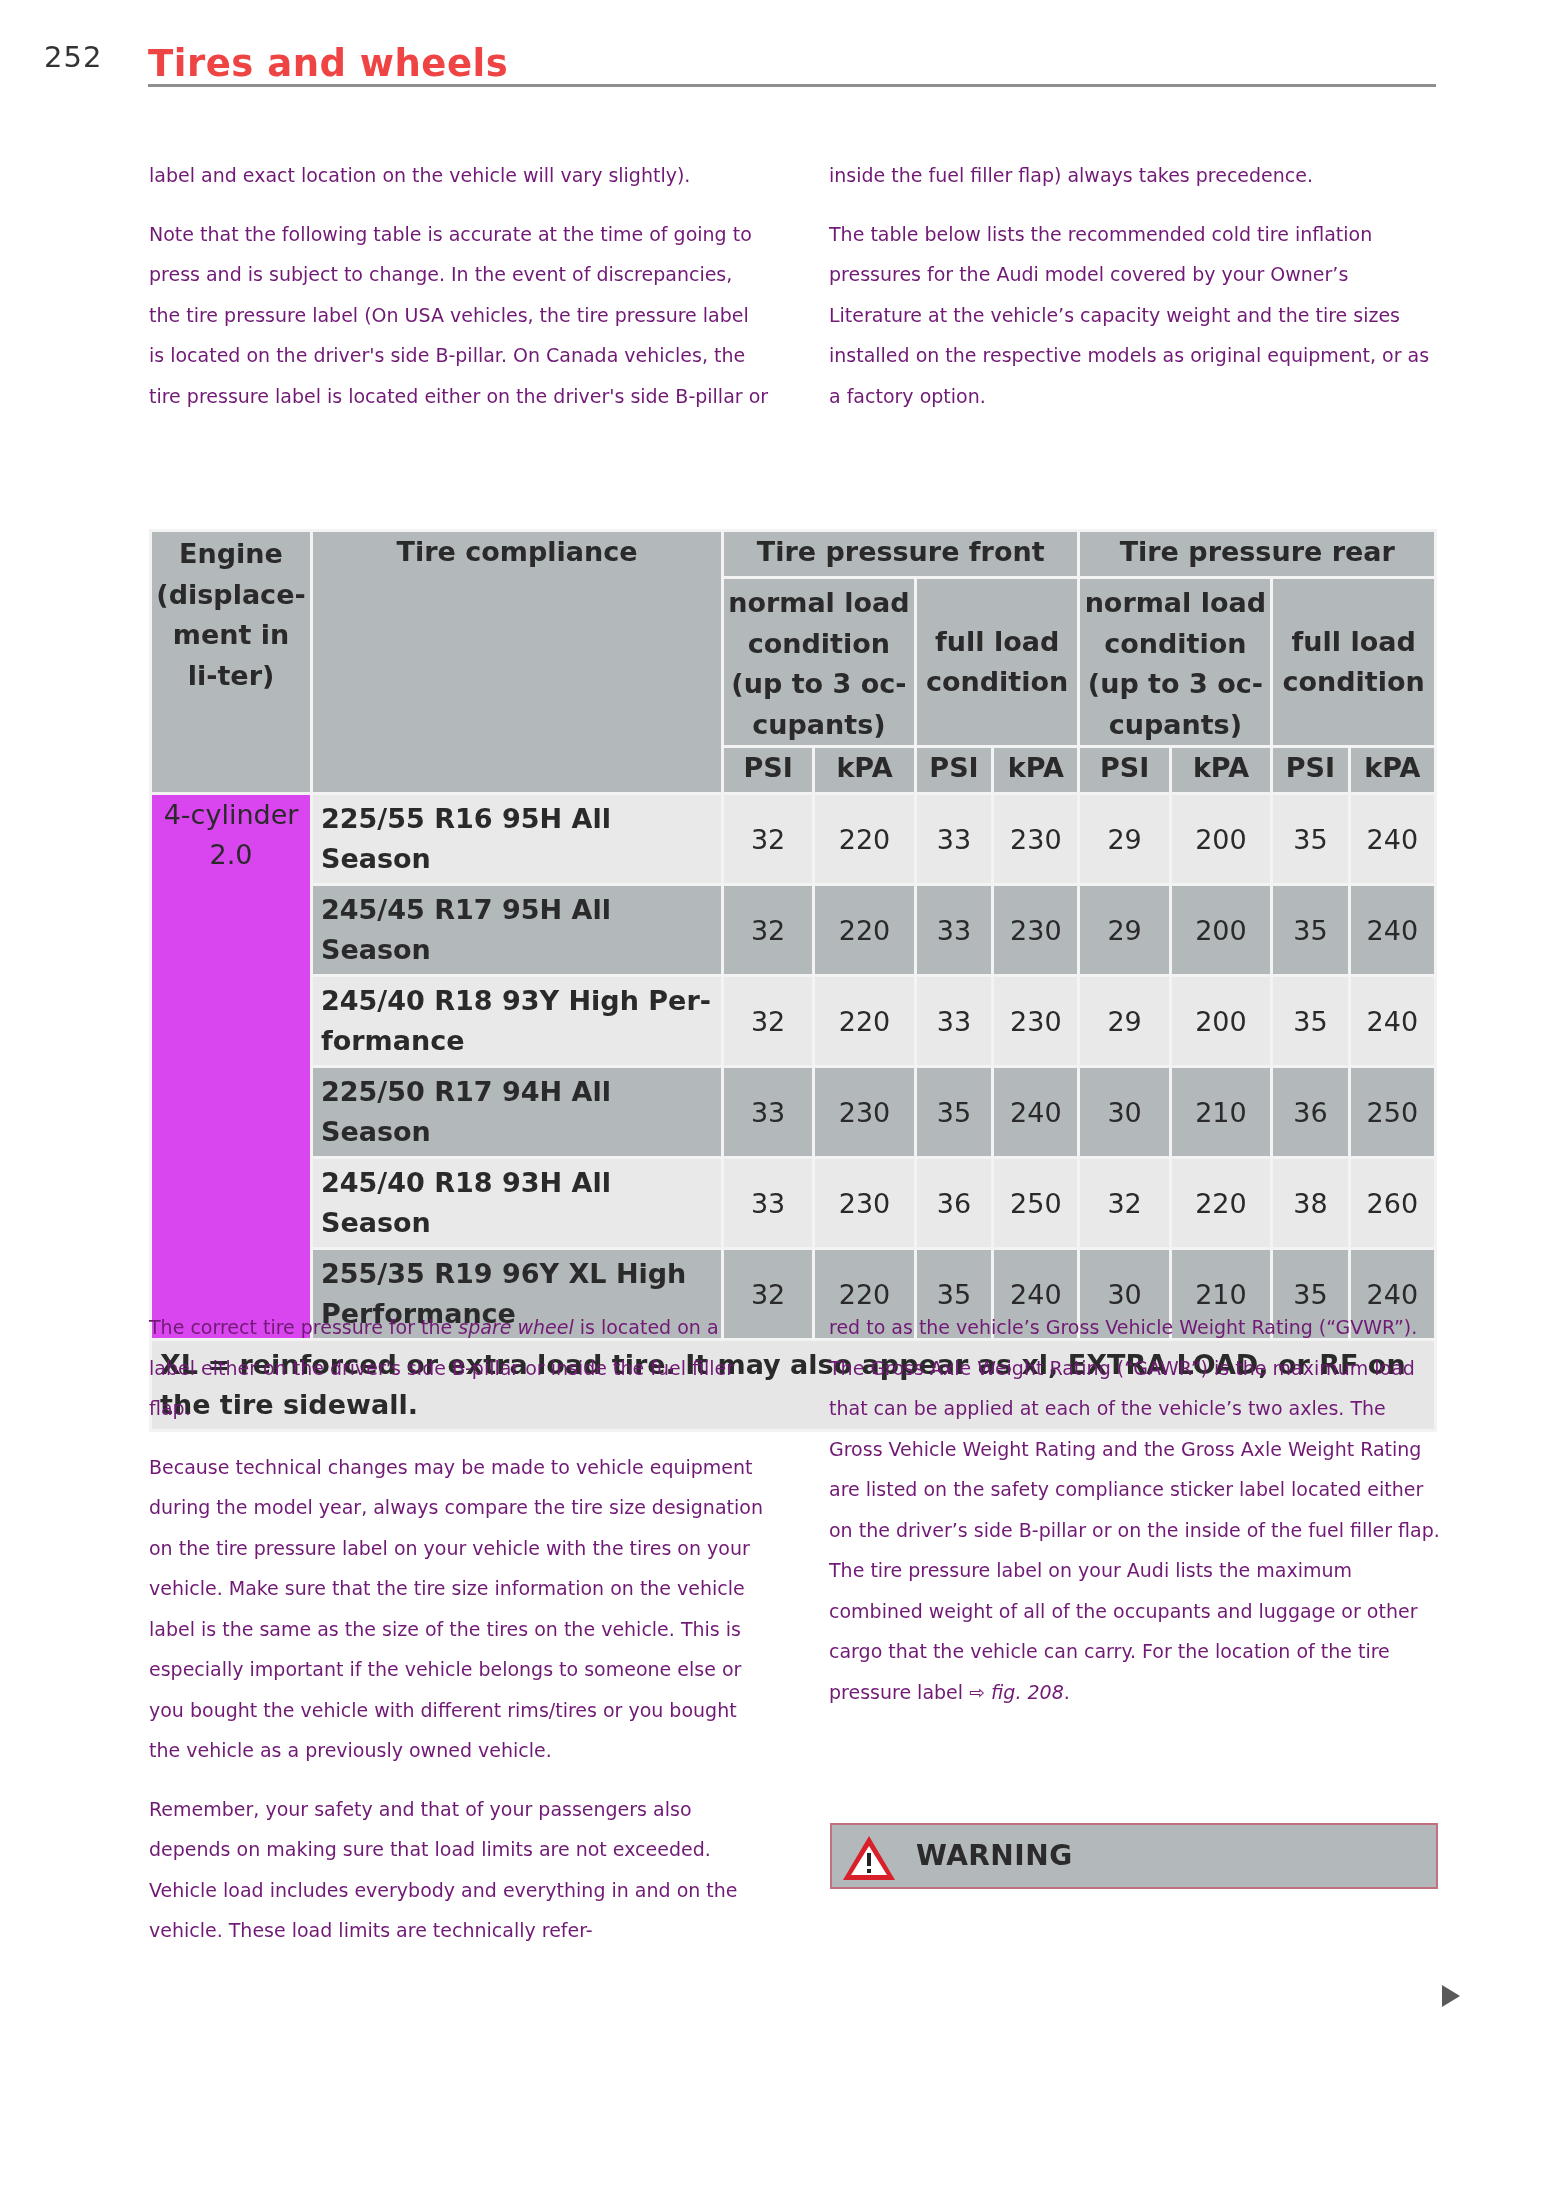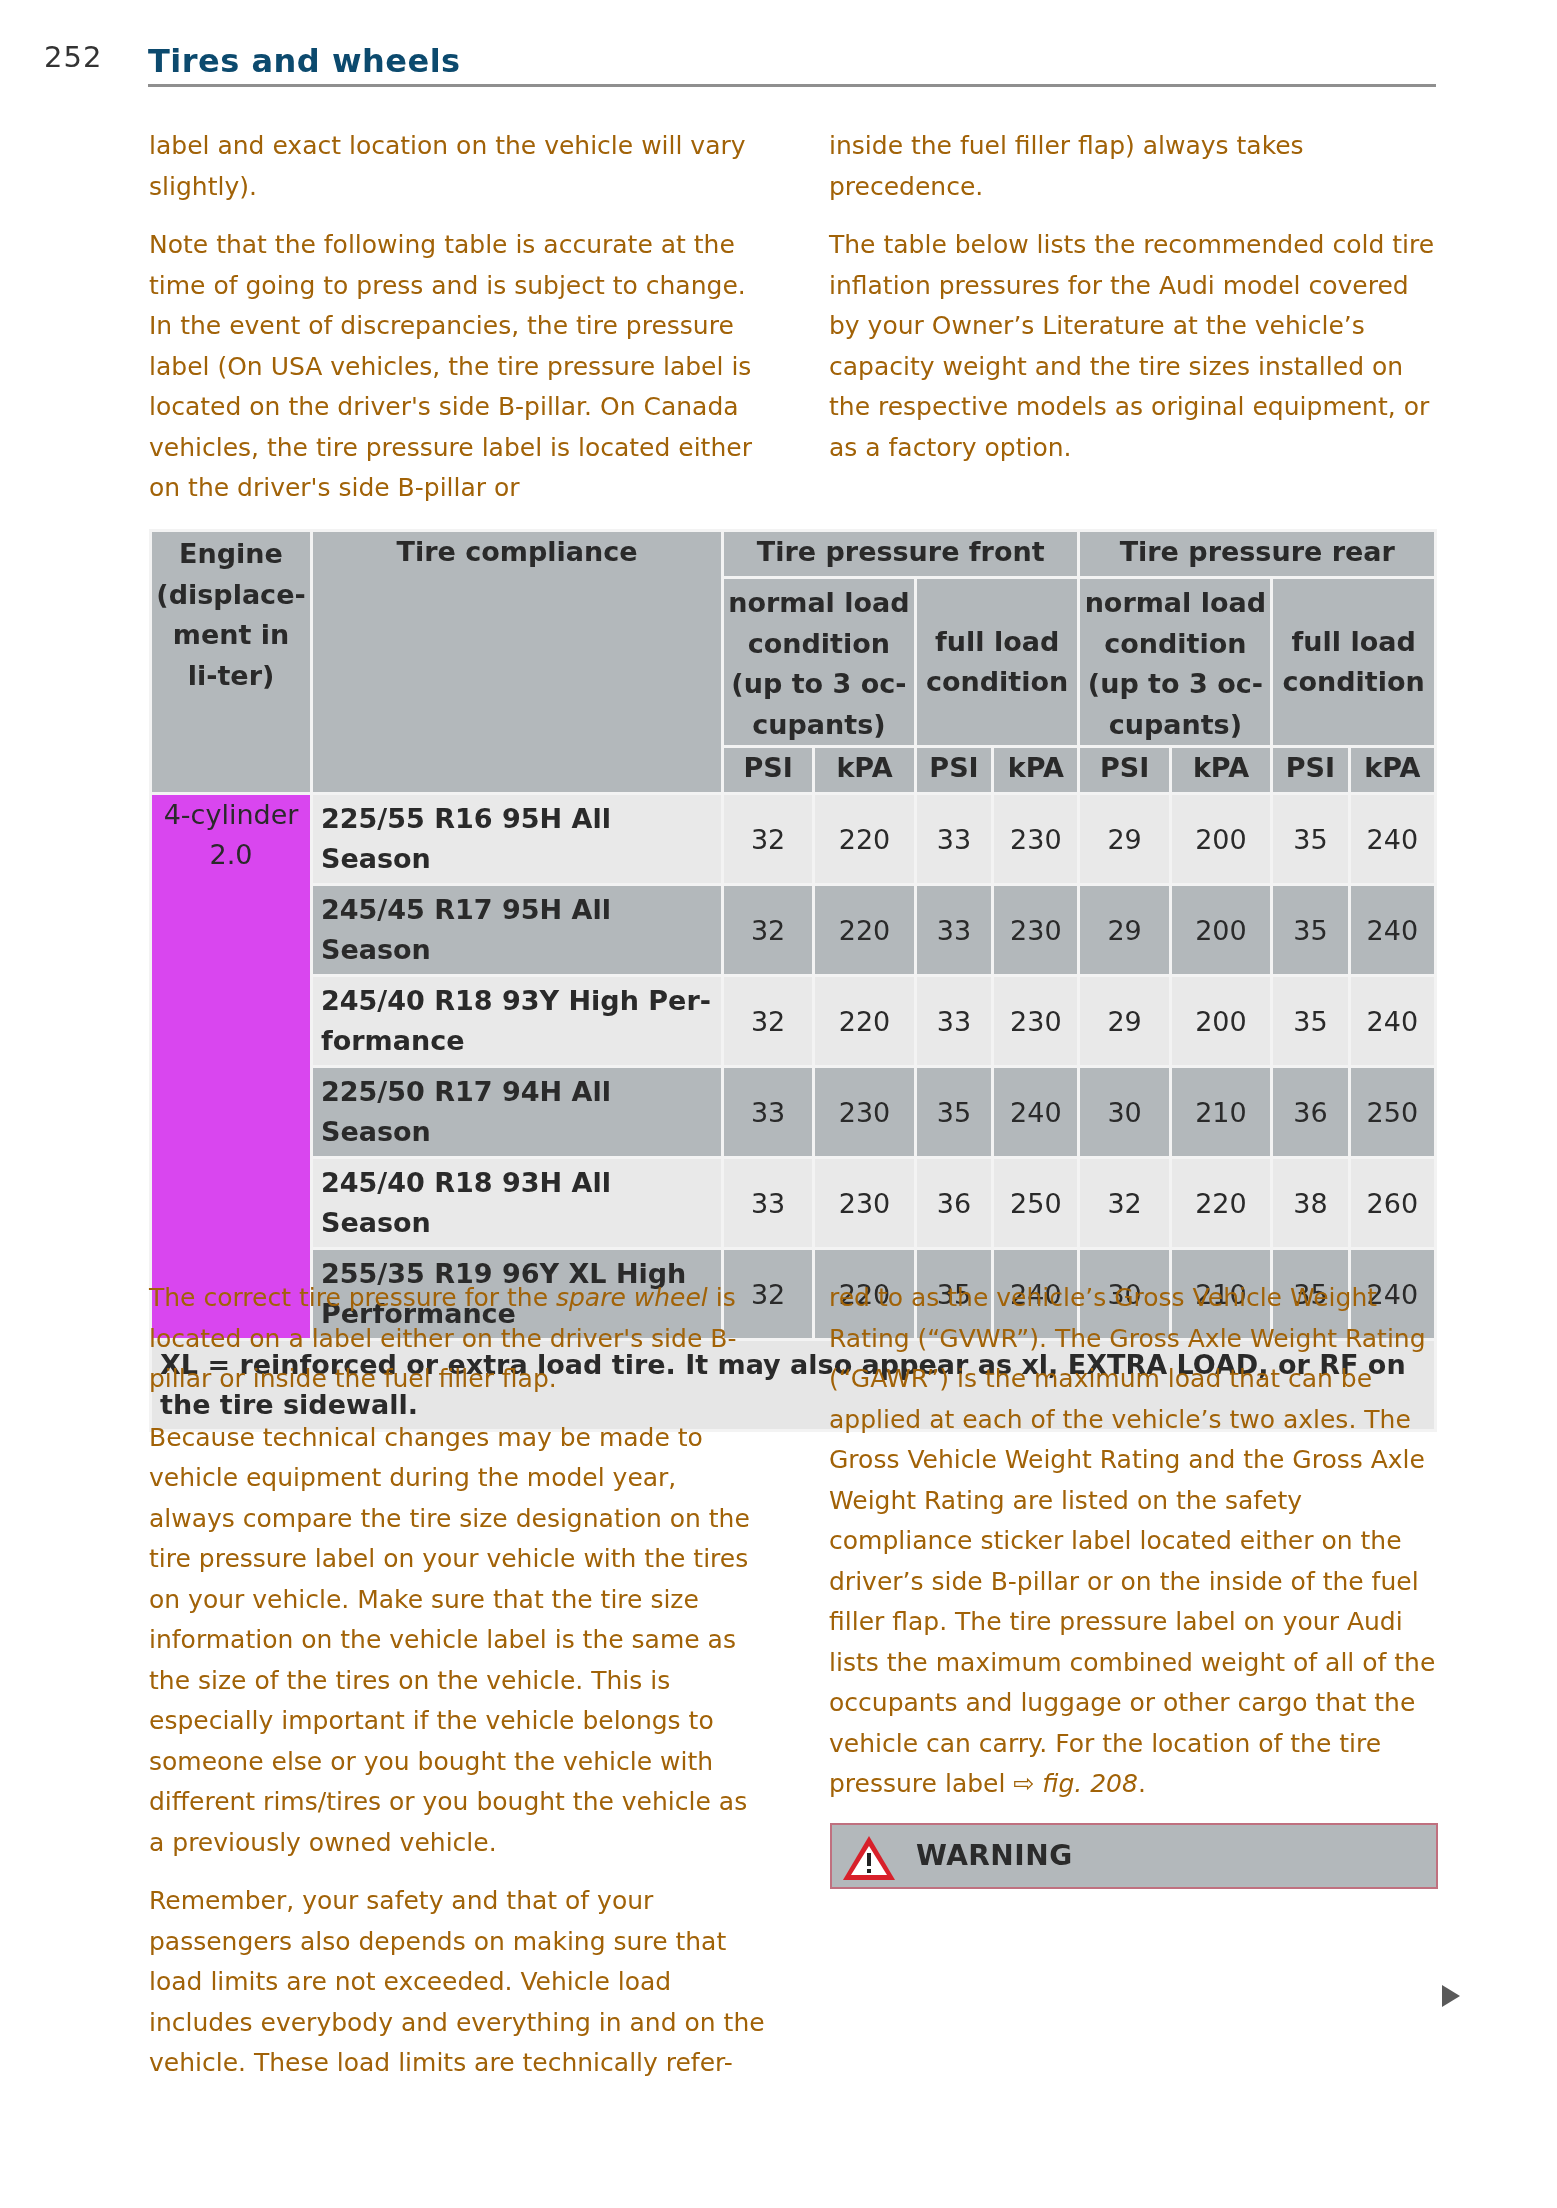--- a/index.html
+++ b/index.html
@@ -3,24 +3,24 @@
 <meta charset="utf-8">
 <style>
   html, body { margin:0; padding:0; background:#ffffff; }
   body {
     width:1557px; height:2208px; position:relative; overflow:hidden;
     font-family:"DejaVu Sans", "Liberation Sans", sans-serif;
     color:#2b2b2b;
   }
   .header { position:absolute; left:44px; top:40px; width:1392px; height:46px; }
   .page-num { position:absolute; left:0; top:0; font-size:29px; font-weight:normal; color:#333; letter-spacing:1px; }
-  .section-title { position:absolute; left:104px; top:2px; font-size:32px; font-weight:bold; color:#0c4a6e; letter-spacing:0.5px; }
+  .section-title { position:absolute; left:104px; top:2px; font-size:37px; font-weight:bold; color:#ef4444; letter-spacing:0.5px; }
   .header-rule { position:absolute; left:104px; top:44px; width:1288px; height:3px; background:#8f8f8f; }
 
-  .col { position:absolute; font-size:25px; line-height:40.5px; color:#a16207; }
+  .col { position:absolute; font-size:19px; line-height:40.5px; color:#701a75;margin-top:29px; }
   .col p { margin:0 0 18px 0; }
   .col-left-top { left:149px; top:126px; width:620px; }
   .col-right-top { left:829px; top:126px; width:615px; }
   .col-left-bottom { left:149px; top:1278px; width:620px; }
   .col-right-bottom { left:829px; top:1278px; width:615px; }
   em { font-style:italic;text-align:center; }
 
   table.tp {
     position:absolute; left:149px; top:529px; width:1288px;
     border-collapse:collapse; font-size:27px; color:#2a2a2a;

